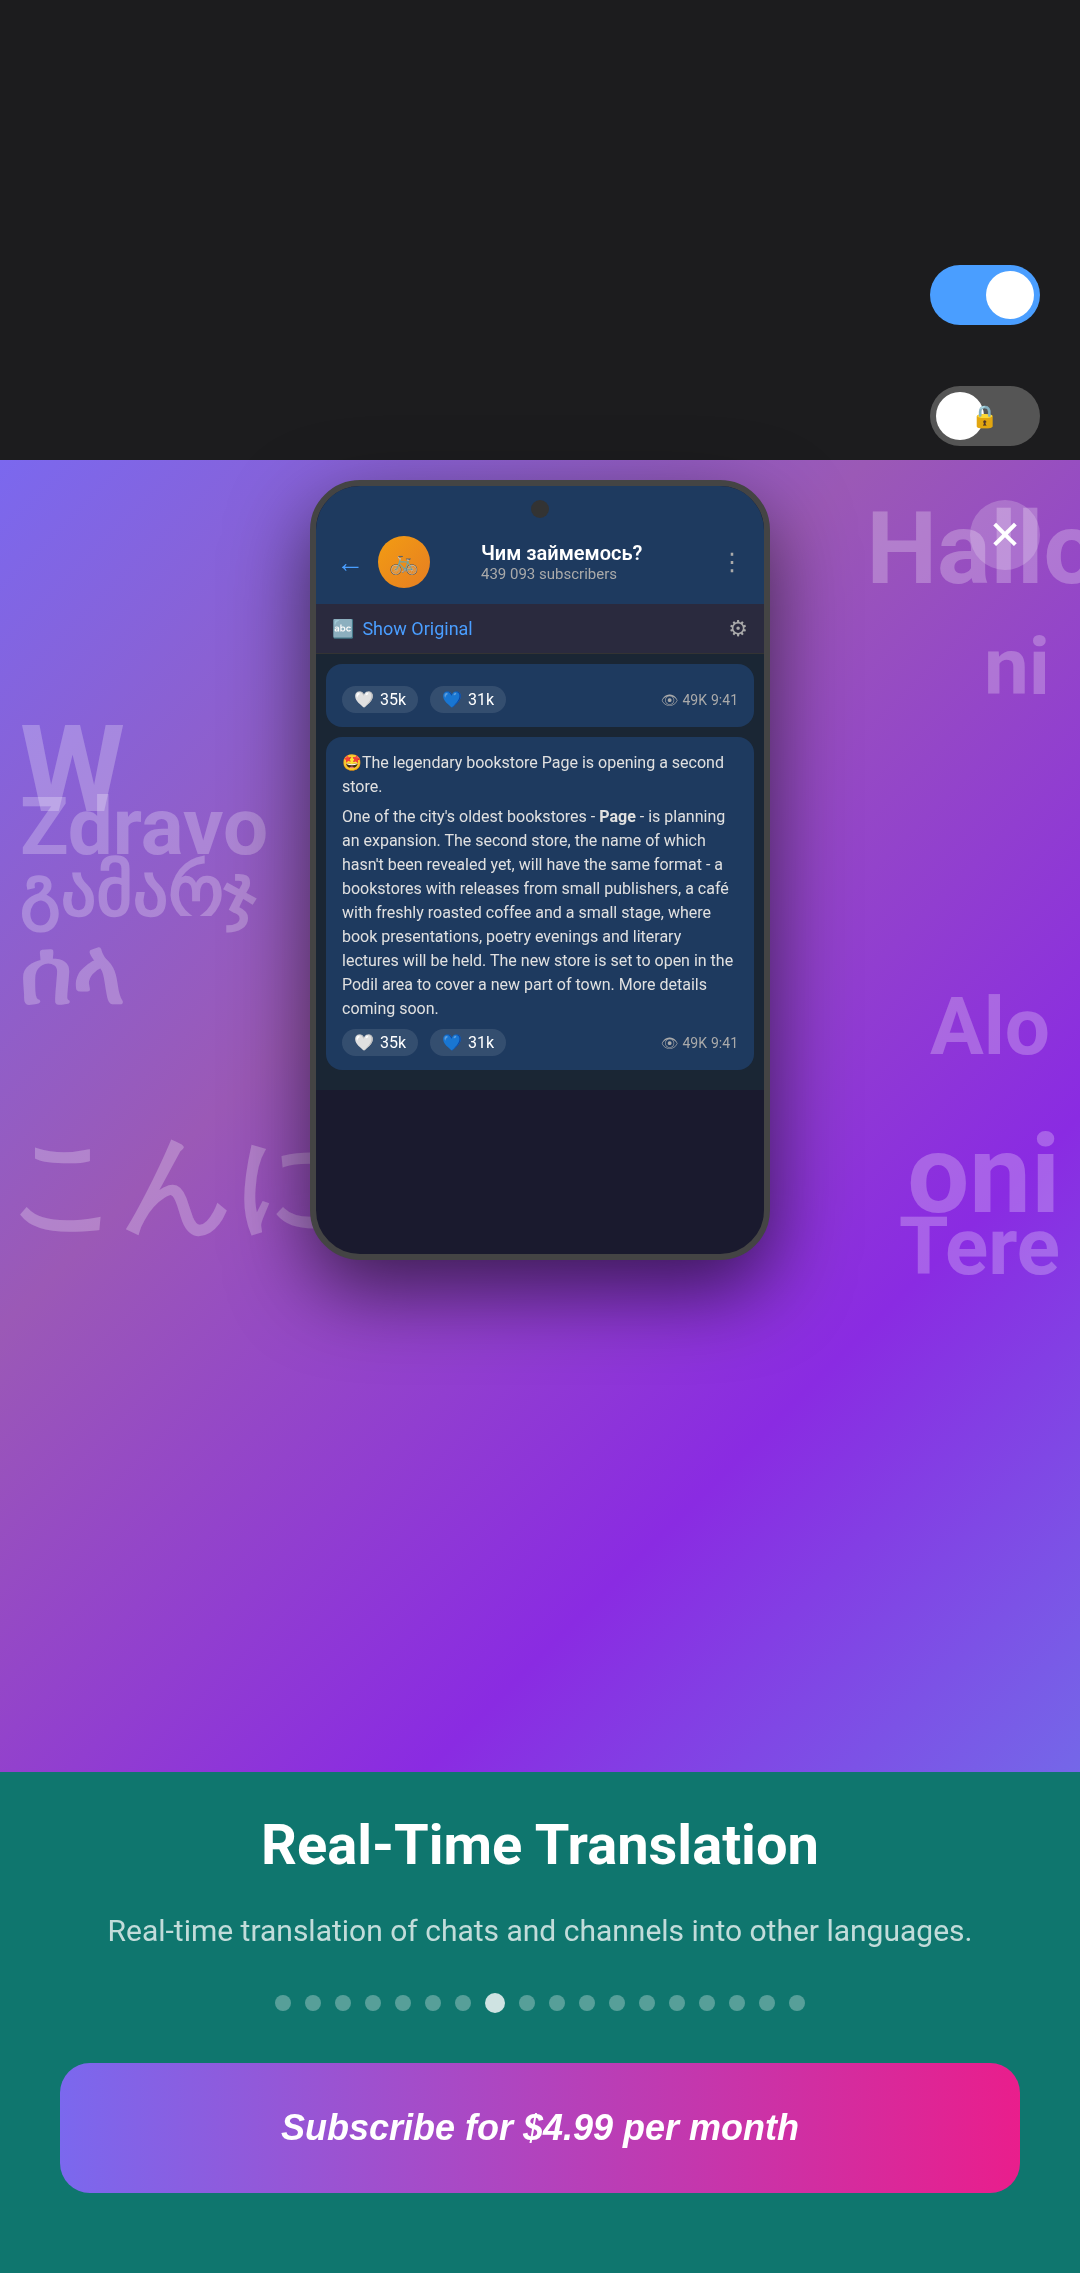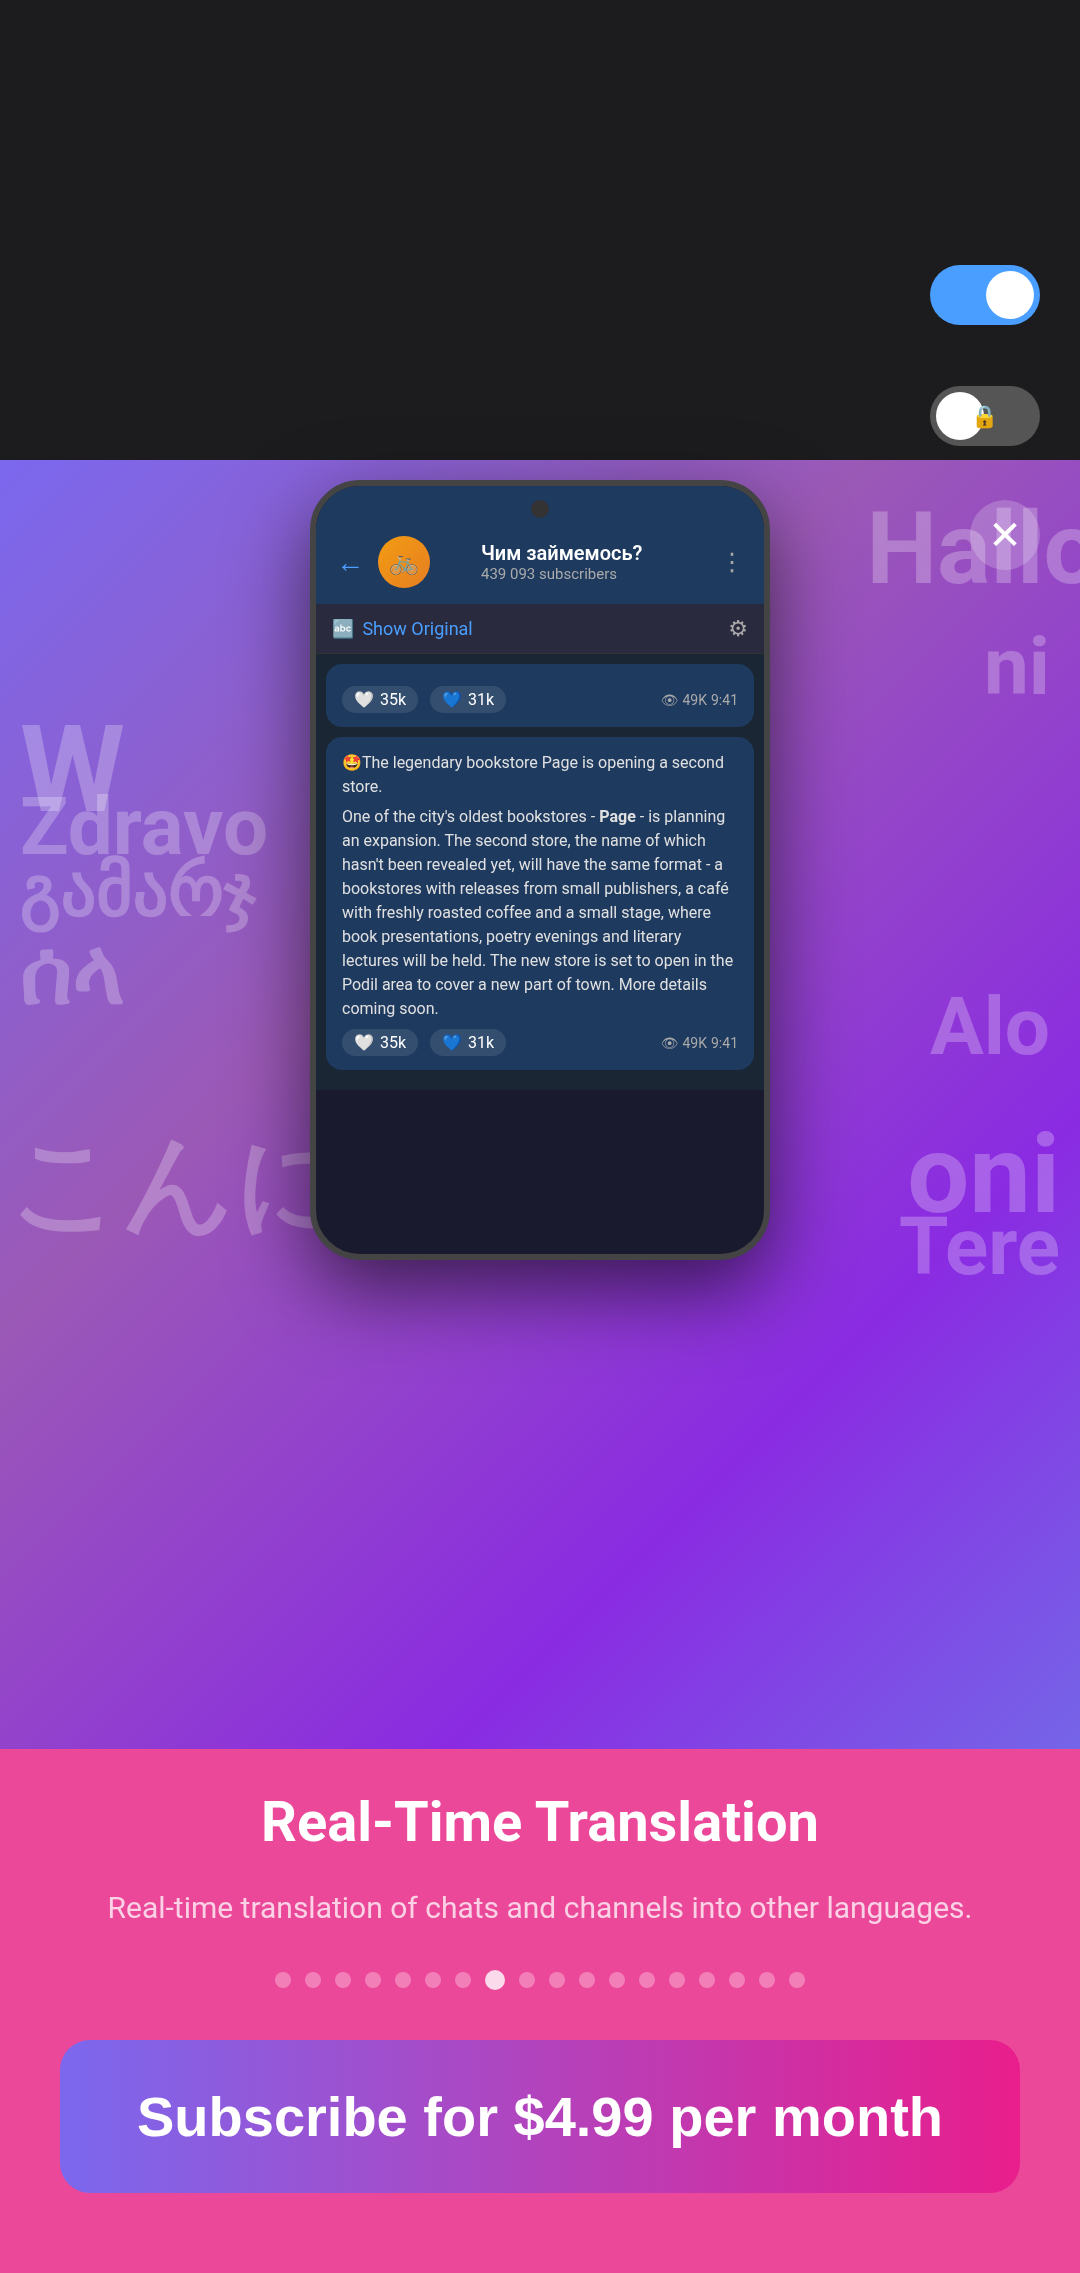--- a/index.html
+++ b/index.html
@@ -321,21 +321,21 @@
       align-items: center;
       gap: 4px;
     }
 
     
     .bottom-section {
       position: absolute;
       bottom: 0;
       left: 0;
       right: 0;
-      background: #ec4899;
+      background: #0f766e;
       padding: 40px 60px 80px;
       text-align: center;
       z-index: 25;
       margin-top: 12px;
     }
 
     .feature-title {
       color: white;
       font-size: 56px;
       font-weight: 700;
@@ -369,24 +369,25 @@
       width: 20px;
       height: 20px;
     }
 
     .subscribe-button {
       width: 100%;
       padding: 44px;
       border-radius: 30px;
       background: linear-gradient(90deg, #7b68ee, #e91e8c);
       color: white;
-      font-size: 56px;
+      font-size: 36px;
       font-weight: 600;
       border: none;
       cursor: pointer;
+      font-style: italic;
     }
 
     .home-bar {
       position: absolute;
       bottom: 20px;
       left: 50%;
       transform: translateX(-50%);
       width: 200px;
       height: 8px;
       background: rgba(255,255,255,0.4);

